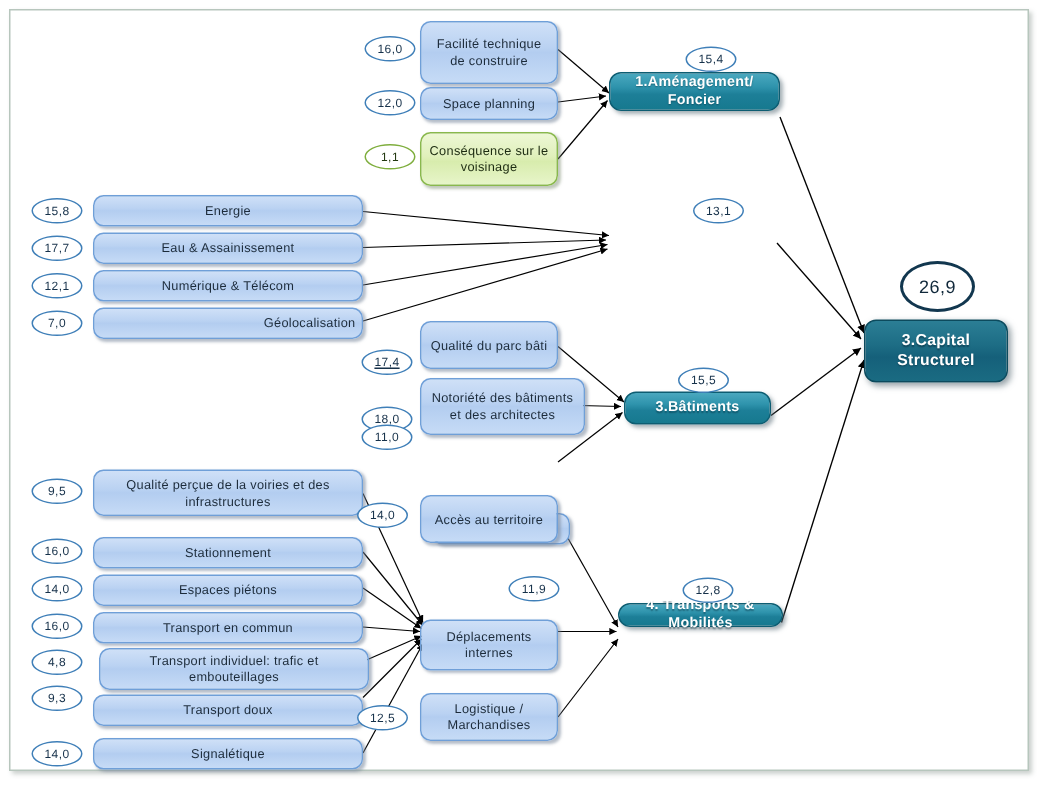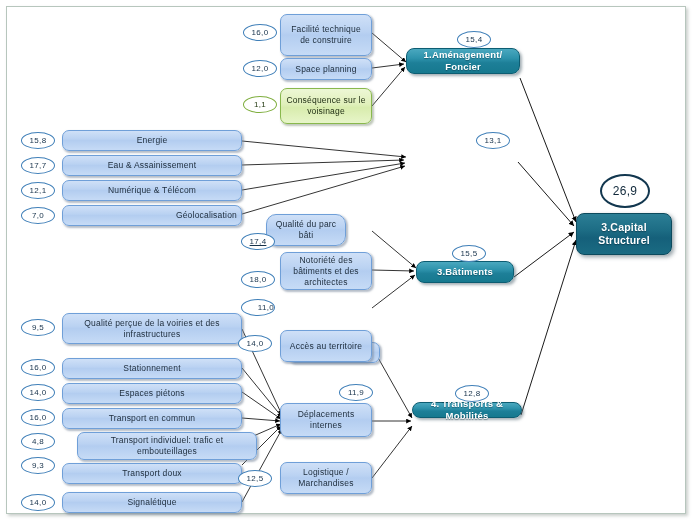--- a/index.html
+++ b/index.html
@@ -191,42 +191,42 @@
       <span>12,1</span>
     </div>
 
   <div class="node leaf" style="left:62px;top:205px;width:180px;height:21px;justify-content:flex-end;">
       <span>Géolocalisation</span>
     </div>
   <div class="score" style="left:21px;top:207px;">
       <span>7,0</span>
     </div>
 
-  <div class="score" style="left:476px;top:132px;">
+  <div class="score" style="left:462px;top:132px;">
       <span>13,1</span>
     </div>
 
-  <div class="node leaf" style="left:266px;top:214px;width:80px;height:32px;border-radius:10px;">
+  <div class="node leaf" style="left:280px;top:214px;width:92px;height:32px;">
       <span>Qualité du parc bâti</span>
     </div>
   <div class="score" style="left:241px;top:233px;text-decoration:underline;">
       <span>17,4</span>
     </div>
 
-  <div class="node leaf" style="left:280px;top:252px;width:92px;height:38px;">
+  <div class="node leaf" style="left:280px;top:252px;width:110px;height:38px;">
       <span>Notoriété des bâtiments et des architectes</span>
     </div>
   <div class="score" style="left:241px;top:271px;">
       <span>18,0</span>
     </div>
 
   <div class="node leaf" style="left:288px;top:298px;width:92px;height:21px;margin-top:44px;">
       <span>Programmation</span>
     </div>
-  <div class="score" style="left:241px;top:299px;justify-content:flex-end;">
+  <div class="score" style="left:241px;top:283px;">
       <span>11,0</span>
     </div>
 
   <div class="node pillar" style="left:416px;top:261px;width:98px;height:22px;">
       <span>3.Bâtiments</span>
     </div>
   <div class="score" style="left:452px;top:245px;">
       <span>15,5</span>
     </div>
 
@@ -251,21 +251,21 @@
       <span>14,0</span>
     </div>
 
   <div class="node leaf" style="left:62px;top:408px;width:180px;height:21px;">
       <span>Transport en commun</span>
     </div>
   <div class="score" style="left:21px;top:409px;">
       <span>16,0</span>
     </div>
 
-  <div class="node leaf" style="left:77px;top:432px;width:180px;height:28px;">
+  <div class="node leaf" style="left:66px;top:432px;width:180px;height:28px;">
       <span>Transport individuel: trafic et embouteillages</span>
     </div>
   <div class="score" style="left:21px;top:433px;">
       <span>4,8</span>
     </div>
 
   <div class="node leaf" style="left:62px;top:463px;width:180px;height:21px;">
       <span>Transport doux</span>
     </div>
   <div class="score" style="left:21px;top:457px;">
@@ -279,21 +279,21 @@
       <span>14,0</span>
     </div>
 
   <div class="node leaf" style="left:280px;top:330px;width:92px;height:32px;">
       <span>Accès au territoire</span>
     </div>
   <div class="score" style="left:238px;top:335px;">
       <span>14,0</span>
     </div>
 
-  <div class="node leaf" style="left:280px;top:403px;width:92px;height:34px;justify-content:center;">
+  <div class="node leaf" style="left:280px;top:413px;width:92px;height:34px;justify-content:center;">
       <span>Déplacements internes</span>
     </div>
   <div class="score" style="left:339px;top:384px;">
       <span>11,9</span>
     </div>
 
   <div class="node leaf" style="left:280px;top:462px;width:92px;height:32px;">
       <span>Logistique / Marchandises</span>
     </div>
   <div class="score" style="left:238px;top:470px;">

